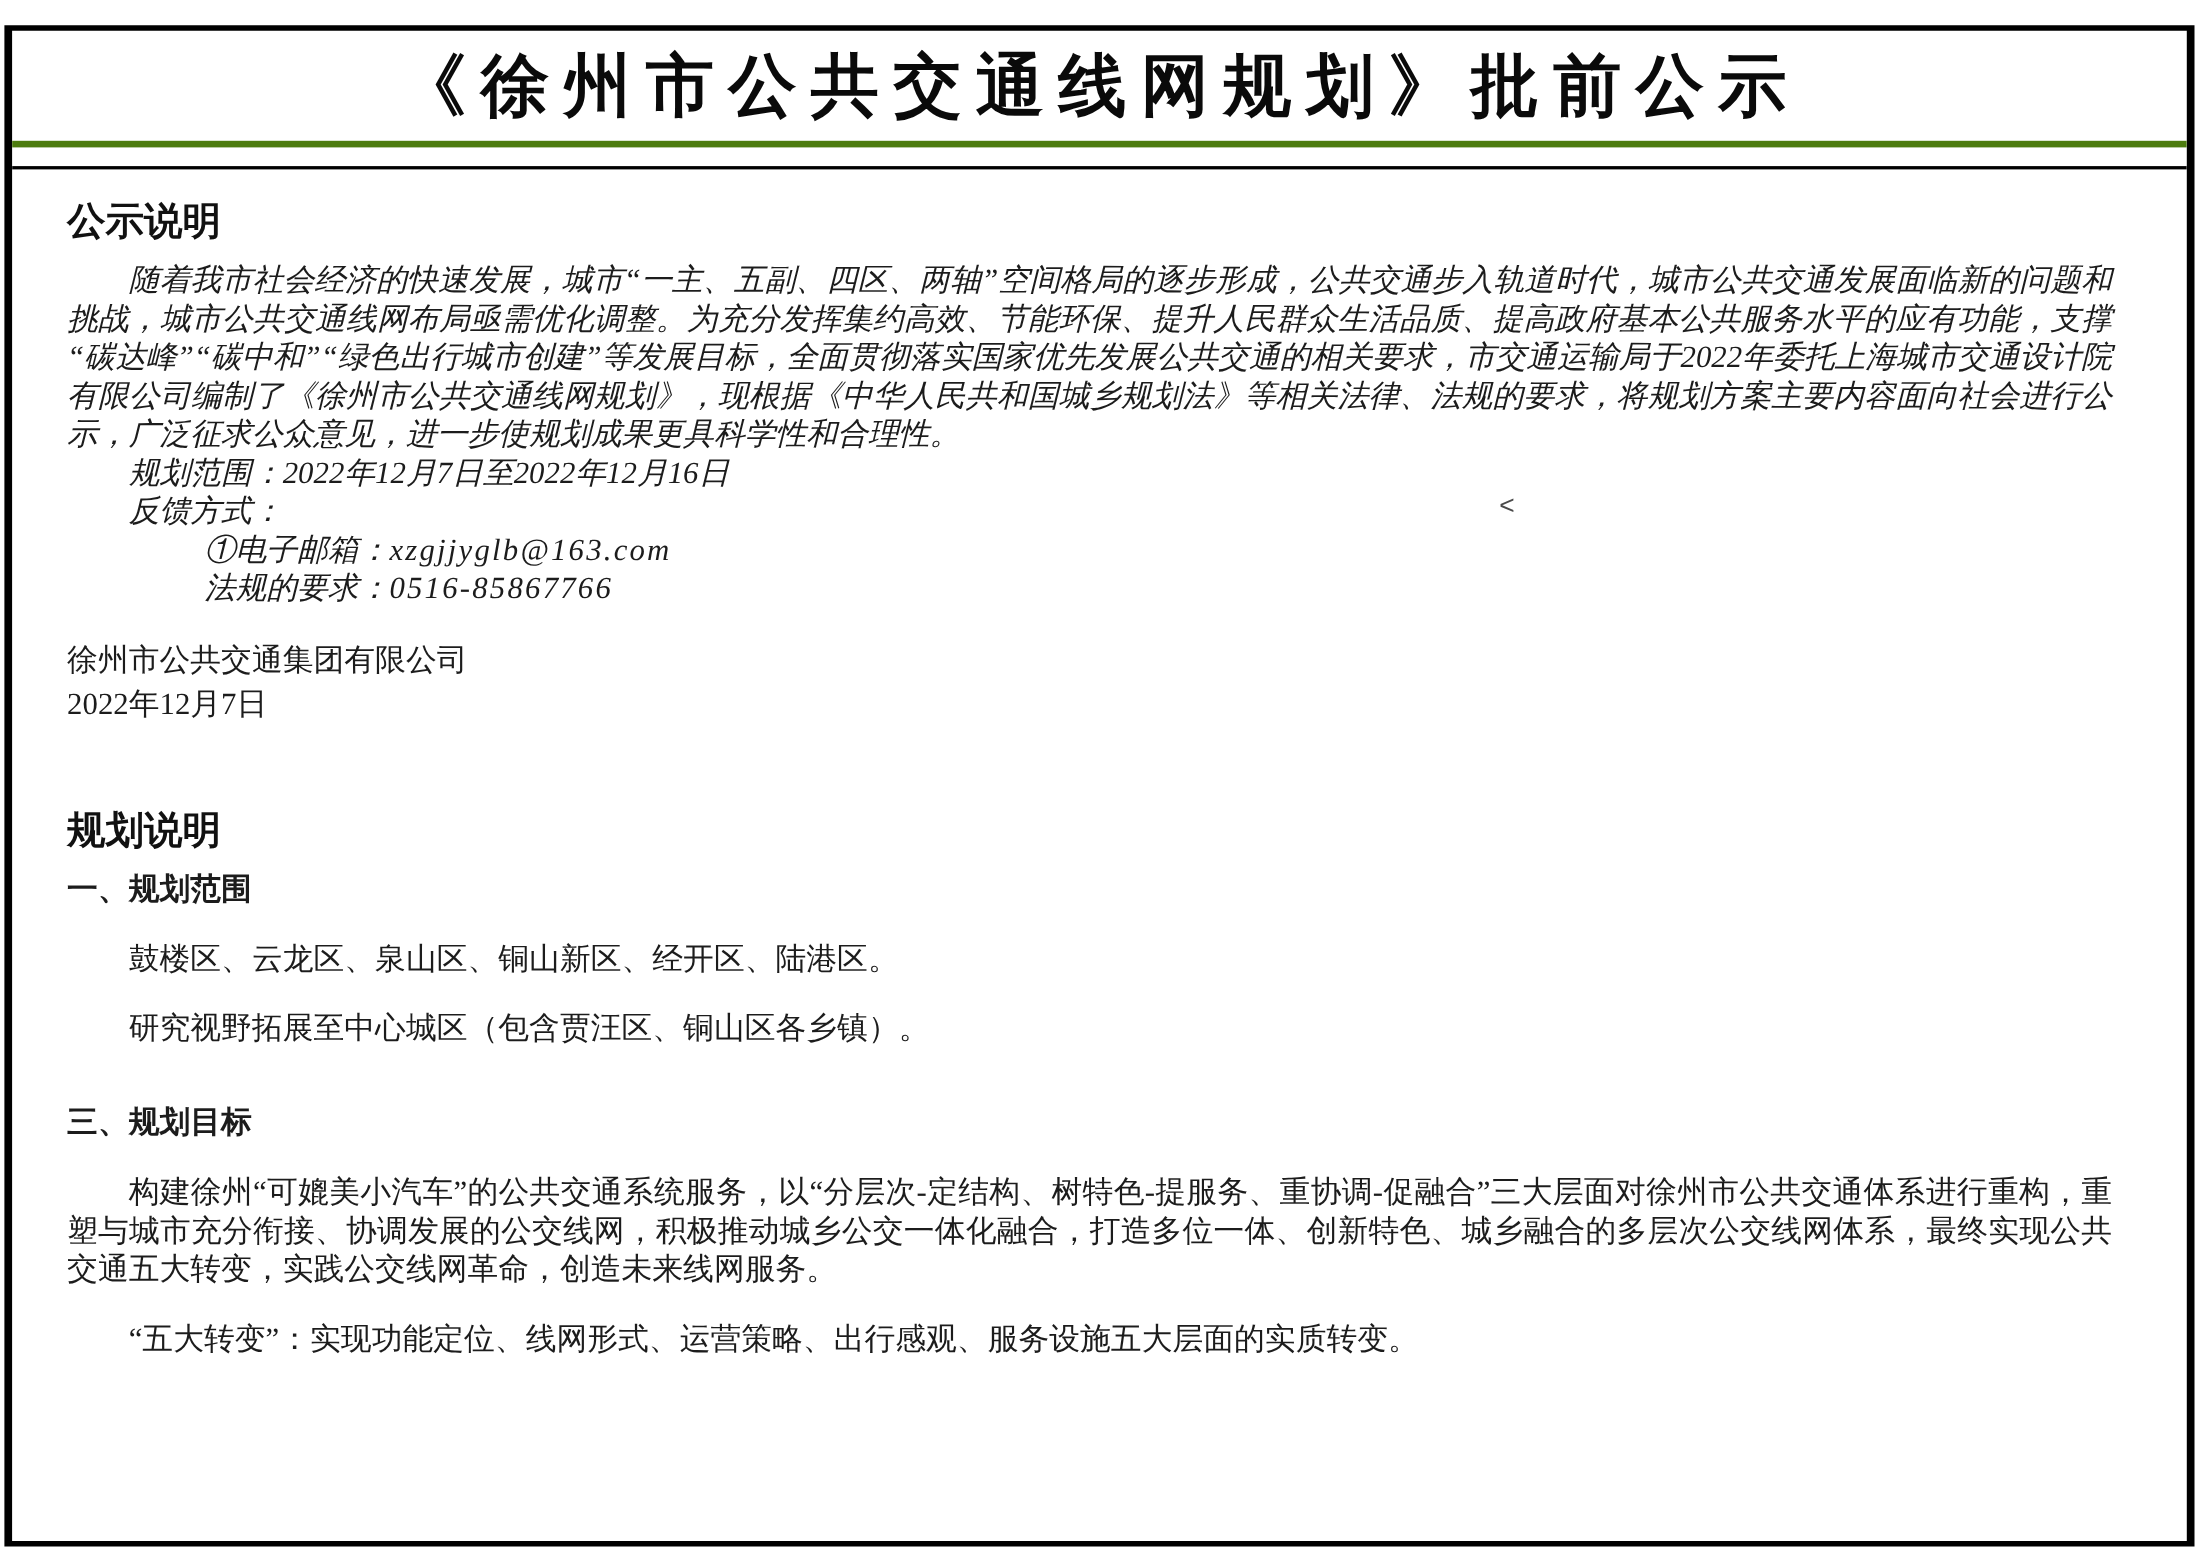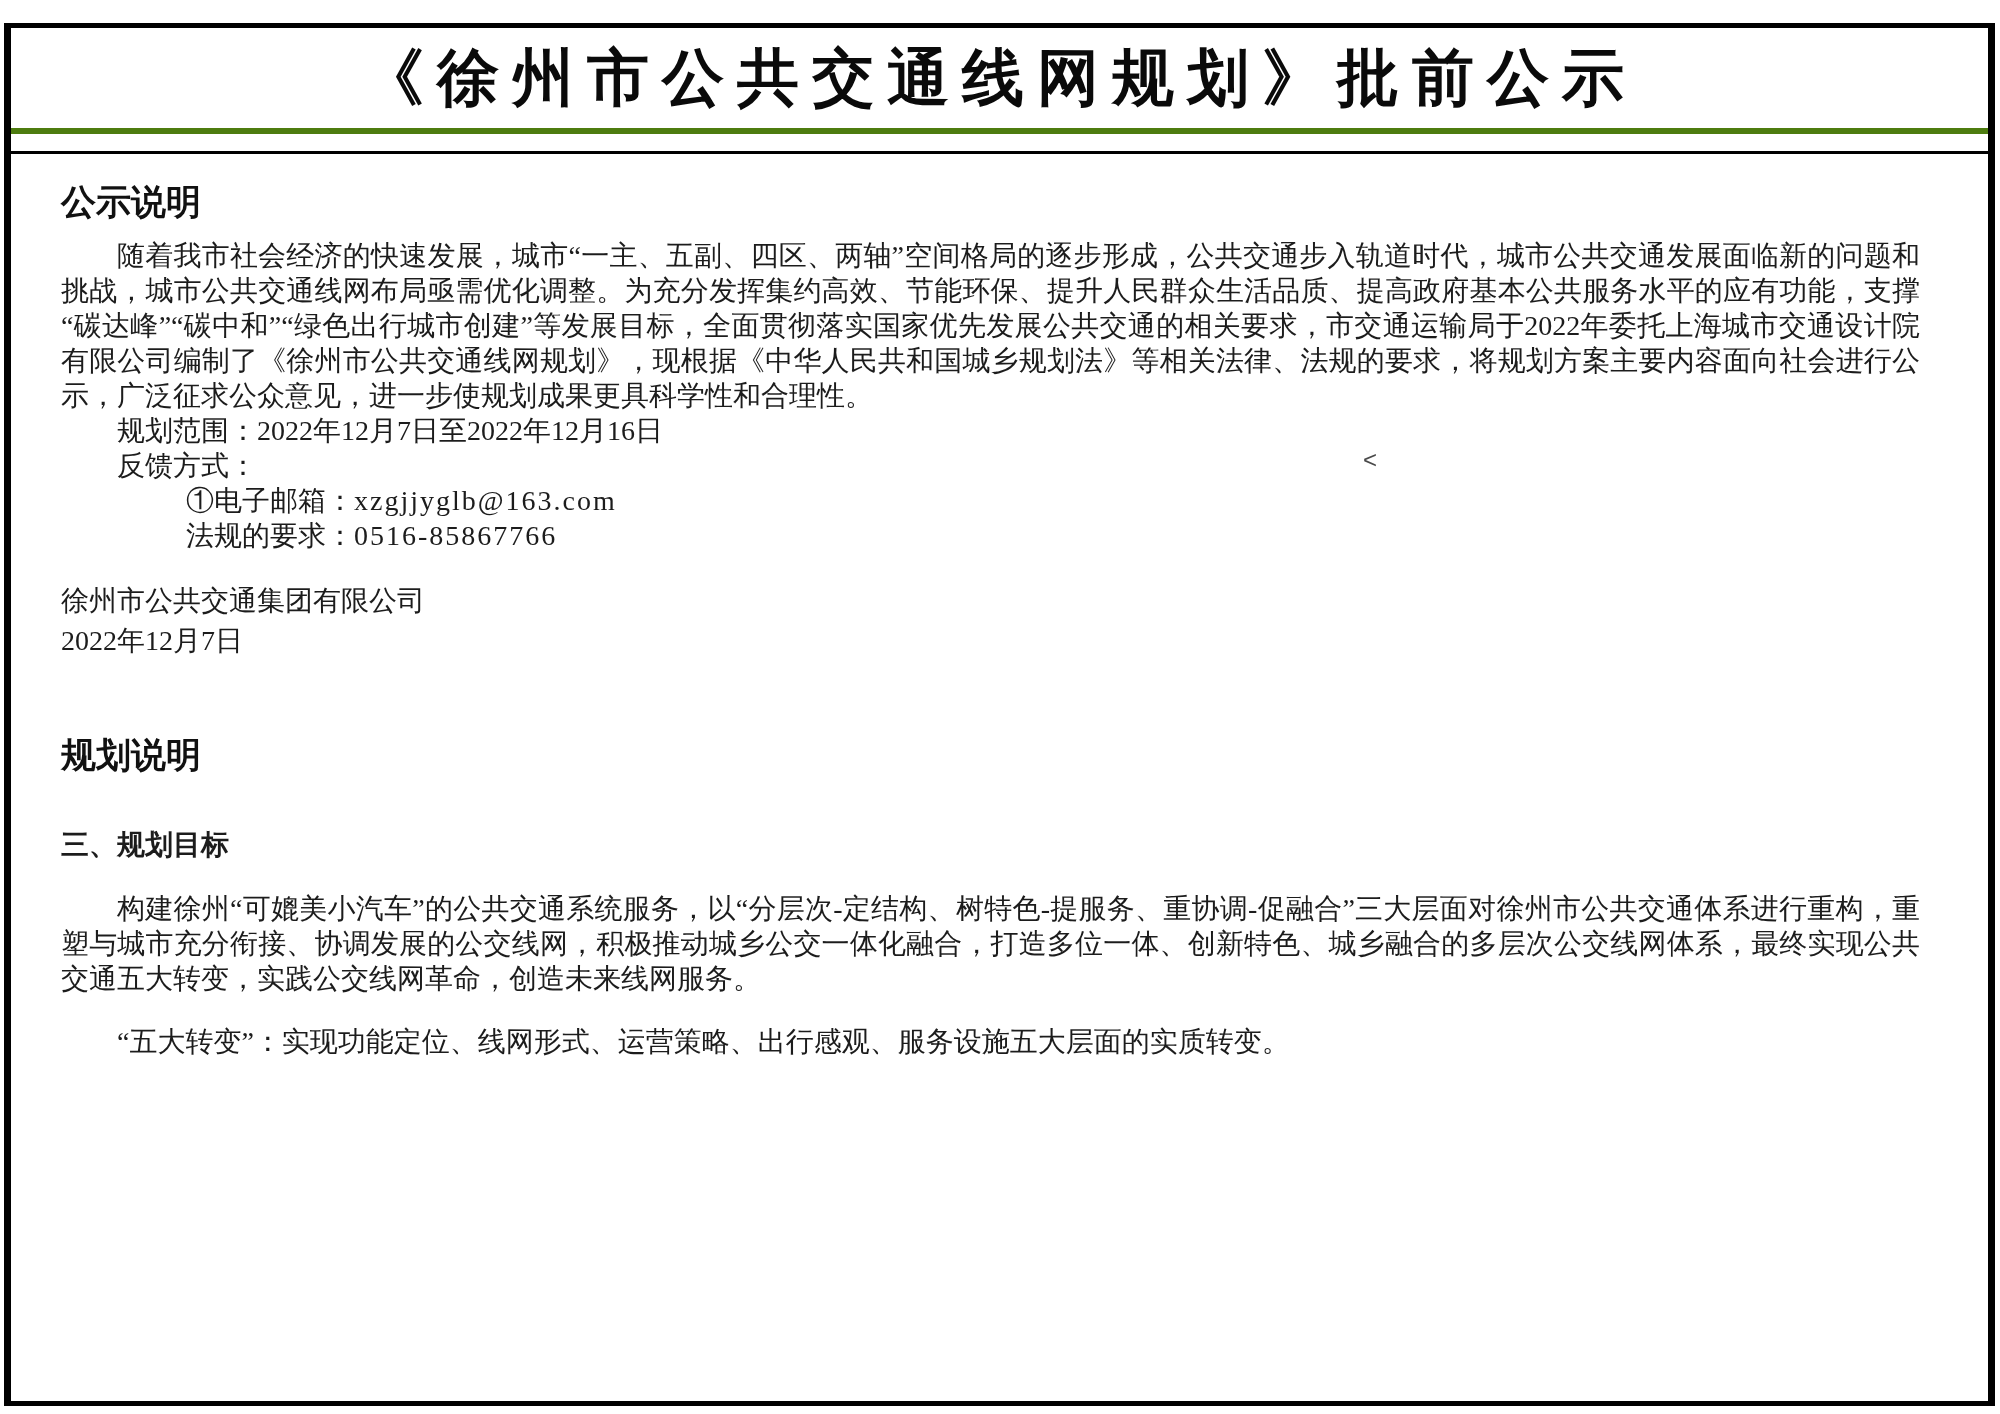--- a/index.html
+++ b/index.html
@@ -36,21 +36,21 @@
   .thin-rule { height:3px; background:#000; margin-top:17px; }
   .content { padding:0 68px 0 50px;margin-top:26px; }
   .sec-heading {
     margin:12px 0 0 0;
     font-family:"Liberation Sans","DejaVu Sans",sans-serif;
     font-weight:bold;
     font-size:35px;
     line-height:44px;
     color:#111;
   }
-  .bodyblock { margin-top:14px; font-size:28px; line-height:35px; }
+  .bodyblock { margin-top:14px; font-size:28px; line-height:35px;font-style:italic; }
   .bodyblock p { margin:0; }
   .para { text-align:justify; text-indent:2em; }
   .ind2 { text-indent:2em; }
   .ind45 { padding-left:125px; }
   .latin-val { letter-spacing:2px;text-align:center; }
   .signature {
     margin-top:28px;
     text-align:left;
     padding-right:58px;
     font-size:28px;
@@ -102,20 +102,25 @@
 
         <div class="signature">
           <p>徐州市公共交通集团有限公司</p>
           <p>2022年12月7日</p>
         </div>
       </section>
 
       <section class="plan-section">
         <h2 class="sec-heading">规划说明</h2>
 
+        <div class="plan-item first">
+          <h3 class="item-title">一、规划范围</h3>
+          <p class="para">鼓楼区、云龙区、泉山区、铜山新区、经开区、陆港区。</p>
+          <p class="para">研究视野拓展至中心城区（包含贾汪区、铜山区各乡镇）。</p>
+        </div>
 
 
         <div class="plan-item">
           <h3 class="item-title">三、规划目标</h3>
           <p class="para">构建徐州“可媲美小汽车”的公共交通系统服务，以“分层次-定结构、树特色-提服务、重协调-促融合”三大层面对徐州市公共交通体系进行重构，重塑与城市充分衔接、协调发展的公交线网，积极推动城乡公交一体化融合，打造多位一体、创新特色、城乡融合的多层次公交线网体系，最终实现公共交通五大转变，实践公交线网革命，创造未来线网服务。</p>
           <p class="para">“五大转变”：实现功能定位、线网形式、运营策略、出行感观、服务设施五大层面的实质转变。</p>
         </div>
 
       </section>
 

